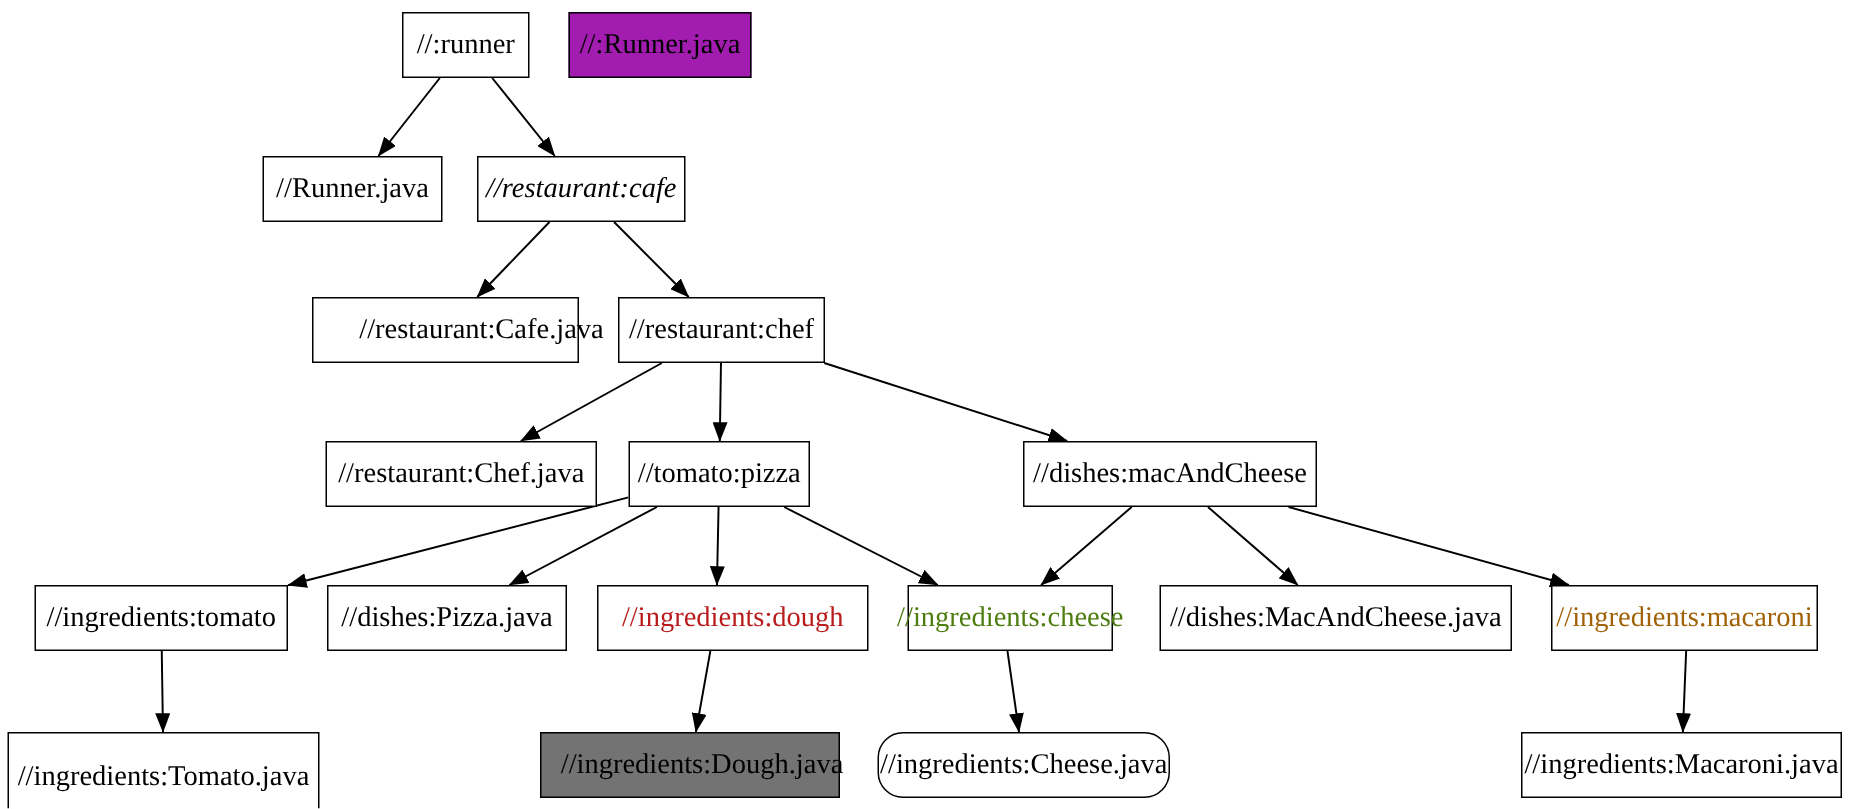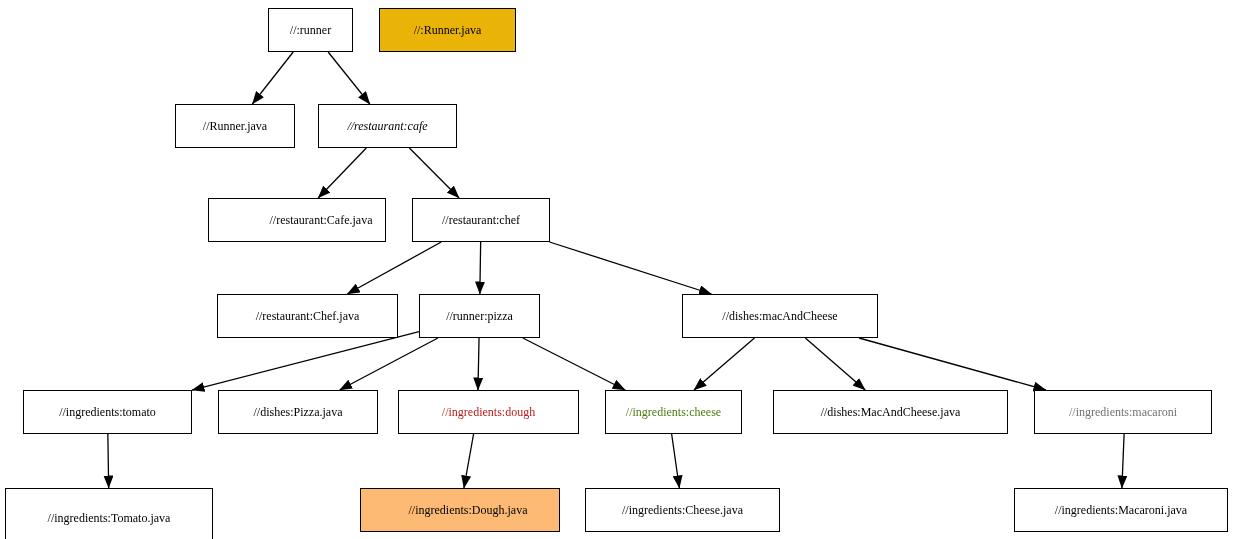--- a/index.html
+++ b/index.html
@@ -23,21 +23,21 @@
     height: 539px;
   }
   .node {
     position: absolute;
     box-sizing: border-box;
     background: #ffffff;
     border: 1.5px solid #000000;
     display: flex;
     align-items: center;
     justify-content: center;
-    font-size: 12px;
+    font-size: 19px;
     color: #000000;
     white-space: nowrap;
   }
   .node span {
     display: inline-block;
     padding: 0 4px;
   }
 </style>
 </head>
 <body>
@@ -67,68 +67,68 @@
         <line x1="107.83673469387755" y1="434" x2="108.66326530612245" y2="488" stroke="#000000" stroke-width="1.3" marker-end="url(#arrowhead)"></line>
         <line x1="473.57142857142856" y1="434" x2="463.92857142857144" y2="488" stroke="#000000" stroke-width="1.3" marker-end="url(#arrowhead)"></line>
         <line x1="671.6428571428571" y1="434" x2="679.3571428571429" y2="488" stroke="#000000" stroke-width="1.3" marker-end="url(#arrowhead)"></line>
         <line x1="1124.1020408163265" y1="434" x2="1121.8979591836735" y2="488" stroke="#000000" stroke-width="1.3" marker-end="url(#arrowhead)"></line>
       </g>
   </svg>
   <div id="nodes-layer">
       <div class="node" style="left: 268px; top: 8px; width: 85px; height: 44px; background: rgb(255, 255, 255); border-color: rgb(0, 0, 0); color: rgb(0, 0, 0);">
         <span>//:runner</span>
       </div>
-      <div class="node" style="left: 379px; top: 8px; width: 137px; height: 44px; background: #eab308; border-color: rgb(0, 0, 0); color: rgb(0, 0, 0); justify-content: center;">
+      <div class="node" style="left: 379px; top: 8px; width: 122px; height: 44px; background: #a21caf; border-color: rgb(0, 0, 0); color: rgb(0, 0, 0); justify-content: center;">
         <span>//:Runner.java</span>
       </div>
       <div class="node" style="left: 175px; top: 104px; width: 120px; height: 44px; background: rgb(255, 255, 255); border-color: rgb(0, 0, 0); color: rgb(0, 0, 0);">
         <span>//Runner.java</span>
       </div>
       <div class="node" style="left: 318px; top: 104px; width: 139px; height: 44px; background: rgb(255, 255, 255); border-color: rgb(0, 0, 0); color: rgb(0, 0, 0); font-style: italic;">
         <span>//restaurant:cafe</span>
       </div>
       <div class="node" style="left: 208px; top: 198px; width: 178px; height: 44px; background: rgb(255, 255, 255); border-color: rgb(0, 0, 0); color: rgb(0, 0, 0); padding-left: 48px;">
         <span>//restaurant:Cafe.java</span>
       </div>
       <div class="node" style="left: 412px; top: 198px; width: 138px; height: 44px; background: rgb(255, 255, 255); border-color: rgb(0, 0, 0); color: rgb(0, 0, 0);">
         <span>//restaurant:chef</span>
       </div>
       <div class="node" style="left: 217px; top: 294px; width: 181px; height: 44px; background: rgb(255, 255, 255); border-color: rgb(0, 0, 0); color: rgb(0, 0, 0);">
         <span>//restaurant:Chef.java</span>
       </div>
       <div class="node" style="left: 419px; top: 294px; width: 121px; height: 44px; background: rgb(255, 255, 255); border-color: rgb(0, 0, 0); color: rgb(0, 0, 0);">
-        <span>//runner:pizza</span>
+        <span>//tomato:pizza</span>
       </div>
       <div class="node" style="left: 682px; top: 294px; width: 196px; height: 44px; background: rgb(255, 255, 255); border-color: rgb(0, 0, 0); color: rgb(0, 0, 0);">
         <span>//dishes:macAndCheese</span>
       </div>
       <div class="node" style="left: 23px; top: 390px; width: 169px; height: 44px; background: rgb(255, 255, 255); border-color: rgb(0, 0, 0); color: rgb(0, 0, 0);">
         <span>//ingredients:tomato</span>
       </div>
       <div class="node" style="left: 218px; top: 390px; width: 160px; height: 44px; background: rgb(255, 255, 255); border-color: rgb(0, 0, 0); color: rgb(0, 0, 0);">
         <span>//dishes:Pizza.java</span>
       </div>
       <div class="node" style="left: 398px; top: 390px; width: 181px; height: 44px; background: rgb(255, 255, 255); border-color: rgb(0, 0, 0); color: #b91c1c;">
         <span>//ingredients:dough</span>
       </div>
       <div class="node" style="left: 605px; top: 390px; width: 137px; height: 44px; background: rgb(255, 255, 255); border-color: rgb(0, 0, 0); color: #4d7c0f;">
         <span>//ingredients:cheese</span>
       </div>
       <div class="node" style="left: 773px; top: 390px; width: 235px; height: 44px; background: rgb(255, 255, 255); border-color: rgb(0, 0, 0); color: rgb(0, 0, 0);">
         <span>//dishes:MacAndCheese.java</span>
       </div>
-      <div class="node" style="left: 1034px; top: 390px; width: 178px; height: 44px; background: rgb(255, 255, 255); border-color: rgb(0, 0, 0); color: #737373;">
+      <div class="node" style="left: 1034px; top: 390px; width: 178px; height: 44px; background: rgb(255, 255, 255); border-color: rgb(0, 0, 0); color: #a16207;">
         <span>//ingredients:macaroni</span>
       </div>
       <div class="node" style="left: 5px; top: 488px; width: 208px; height: 60px; background: rgb(255, 255, 255); border-color: rgb(0, 0, 0); color: rgb(0, 0, 0);">
         <span>//ingredients:Tomato.java</span>
       </div>
-      <div class="node" style="left: 360px; top: 488px; width: 200px; height: 44px; background: #fdba74; border-color: rgb(0, 0, 0); color: rgb(0, 0, 0); padding-left: 16px;">
+      <div class="node" style="left: 360px; top: 488px; width: 200px; height: 44px; background: #737373; border-color: rgb(0, 0, 0); color: rgb(0, 0, 0); padding-left: 16px;">
         <span>//ingredients:Dough.java</span>
       </div>
-      <div class="node" style="left: 585px; top: 488px; width: 195px; height: 44px; background: rgb(255, 255, 255); border-color: rgb(0, 0, 0); color: rgb(0, 0, 0);">
+      <div class="node" style="left: 585px; top: 488px; width: 195px; height: 44px; background: rgb(255, 255, 255); border-color: rgb(0, 0, 0); color: rgb(0, 0, 0); border-radius: 17px;">
         <span>//ingredients:Cheese.java</span>
       </div>
       <div class="node" style="left: 1014px; top: 488px; width: 214px; height: 44px; background: rgb(255, 255, 255); border-color: rgb(0, 0, 0); color: rgb(0, 0, 0);">
         <span>//ingredients:Macaroni.java</span>
       </div>
     </div>
 </div>
 
 </body></html>

